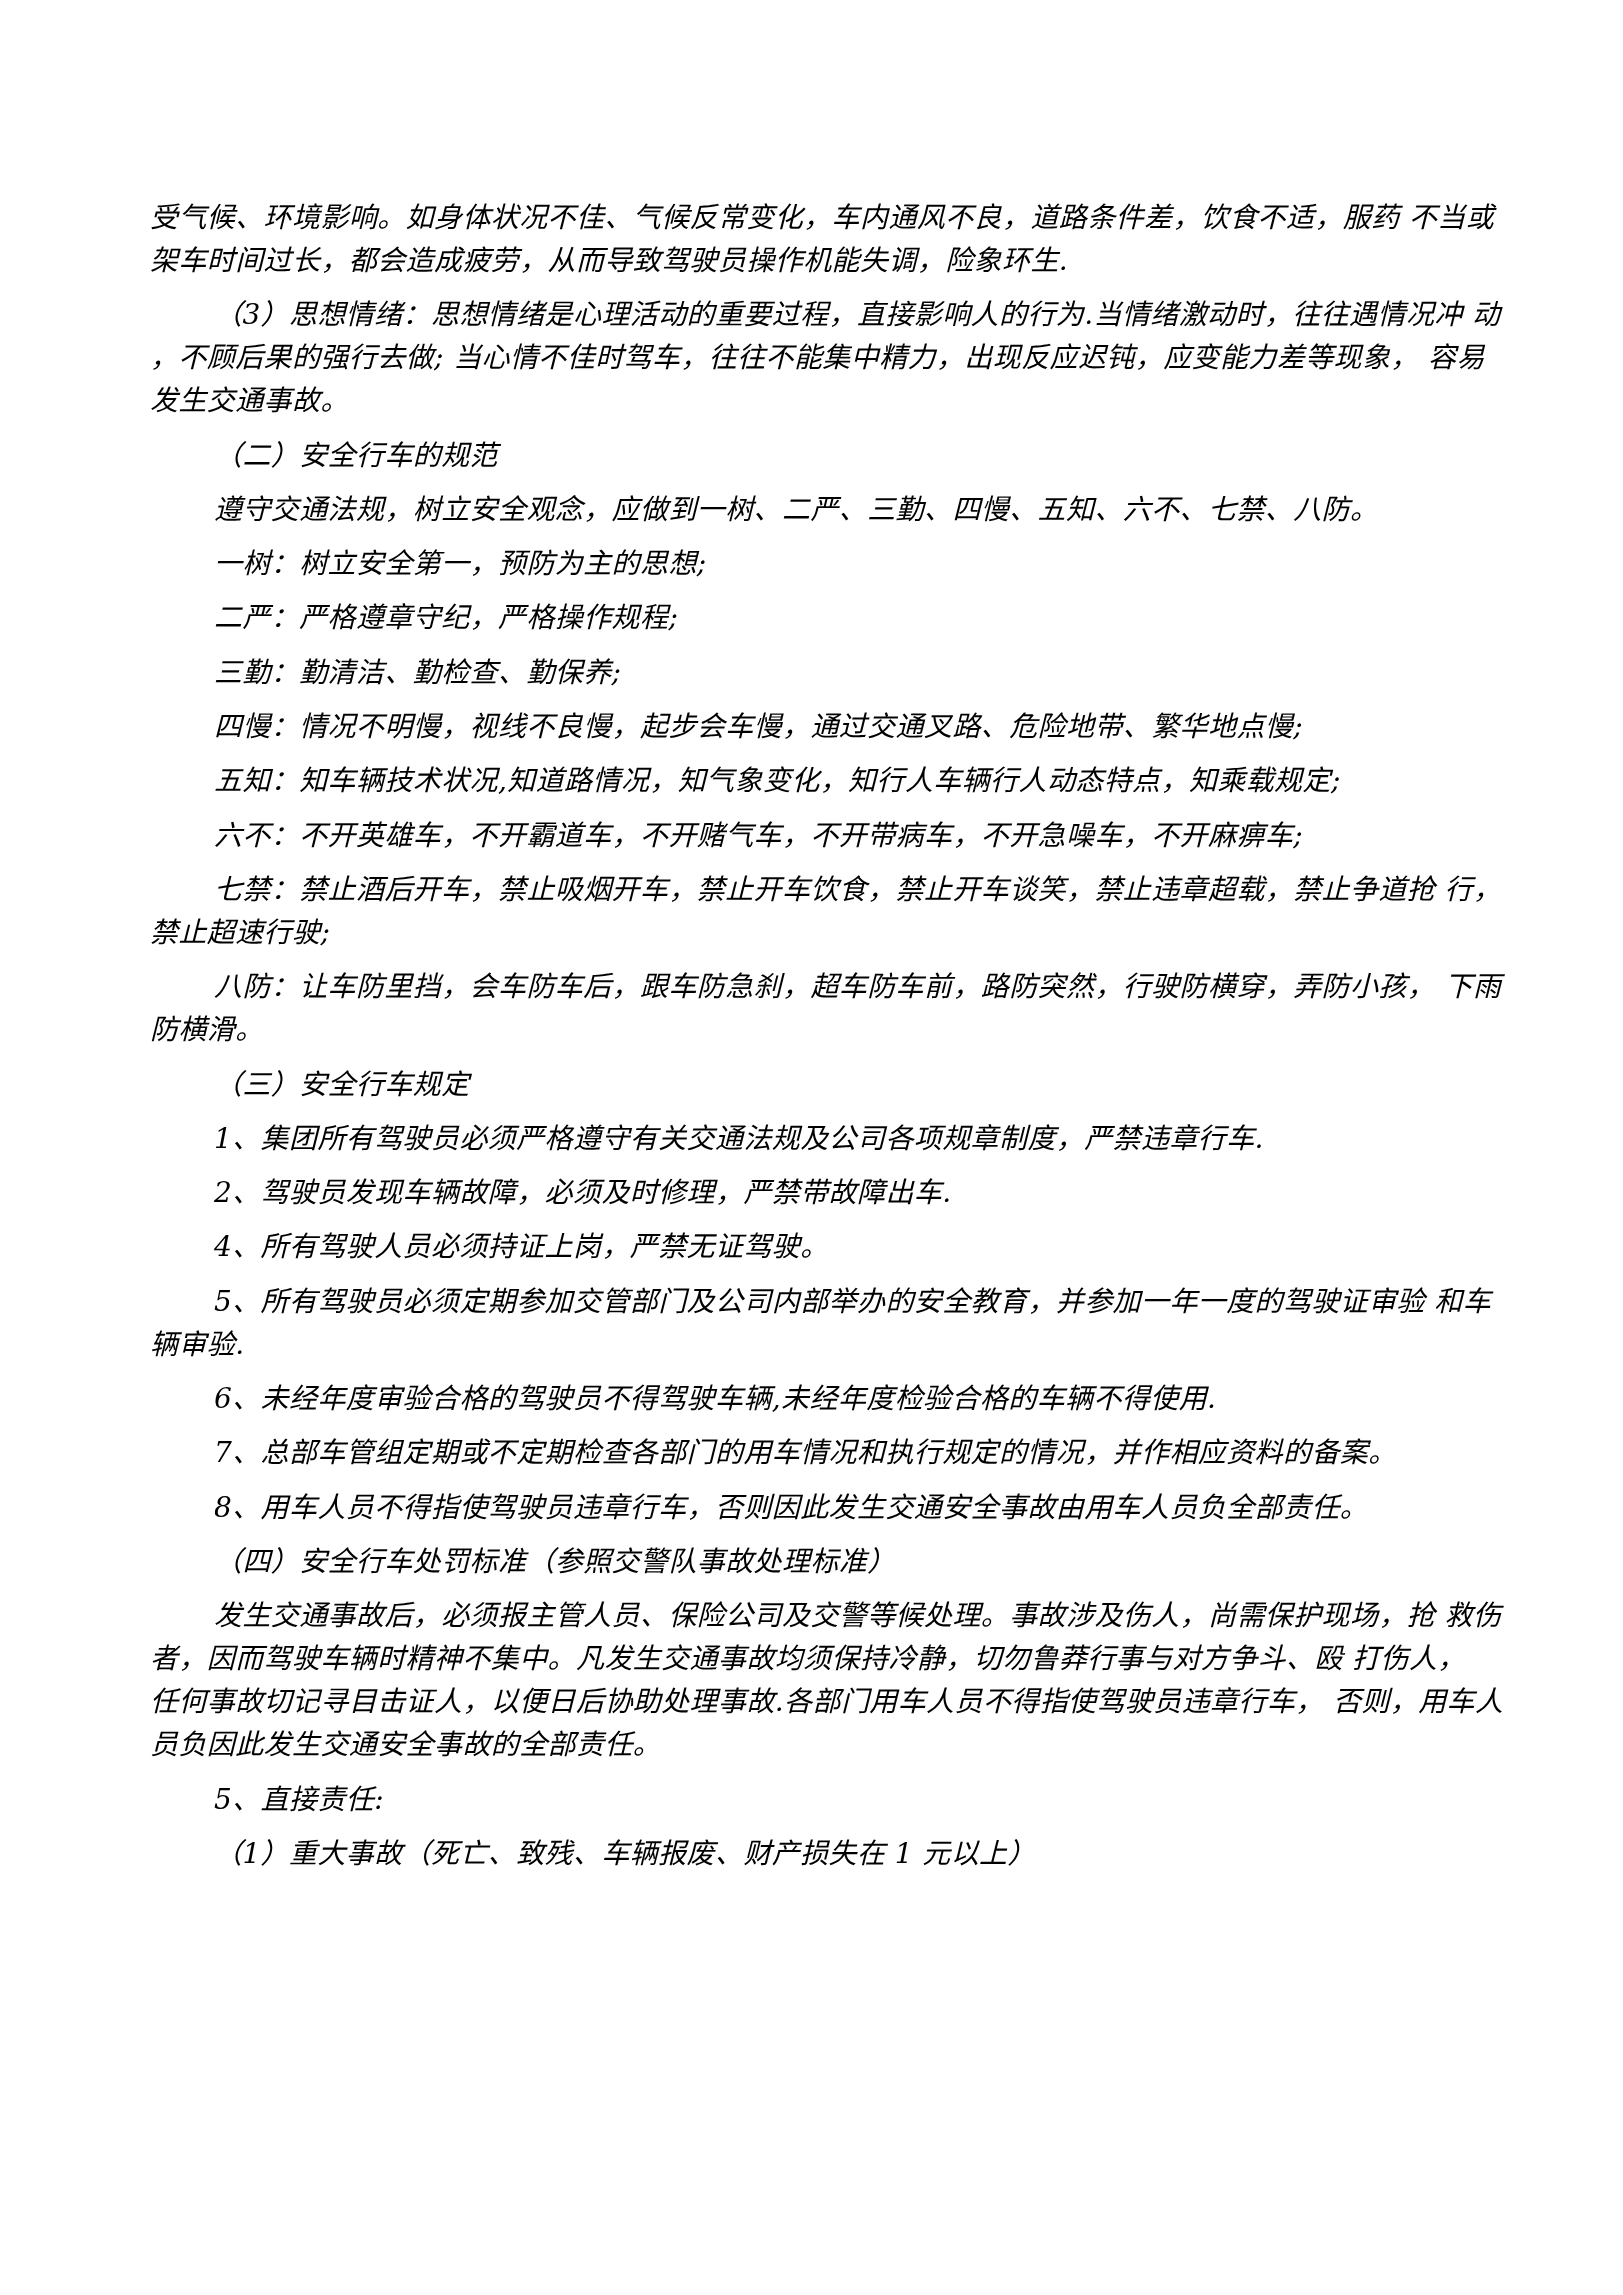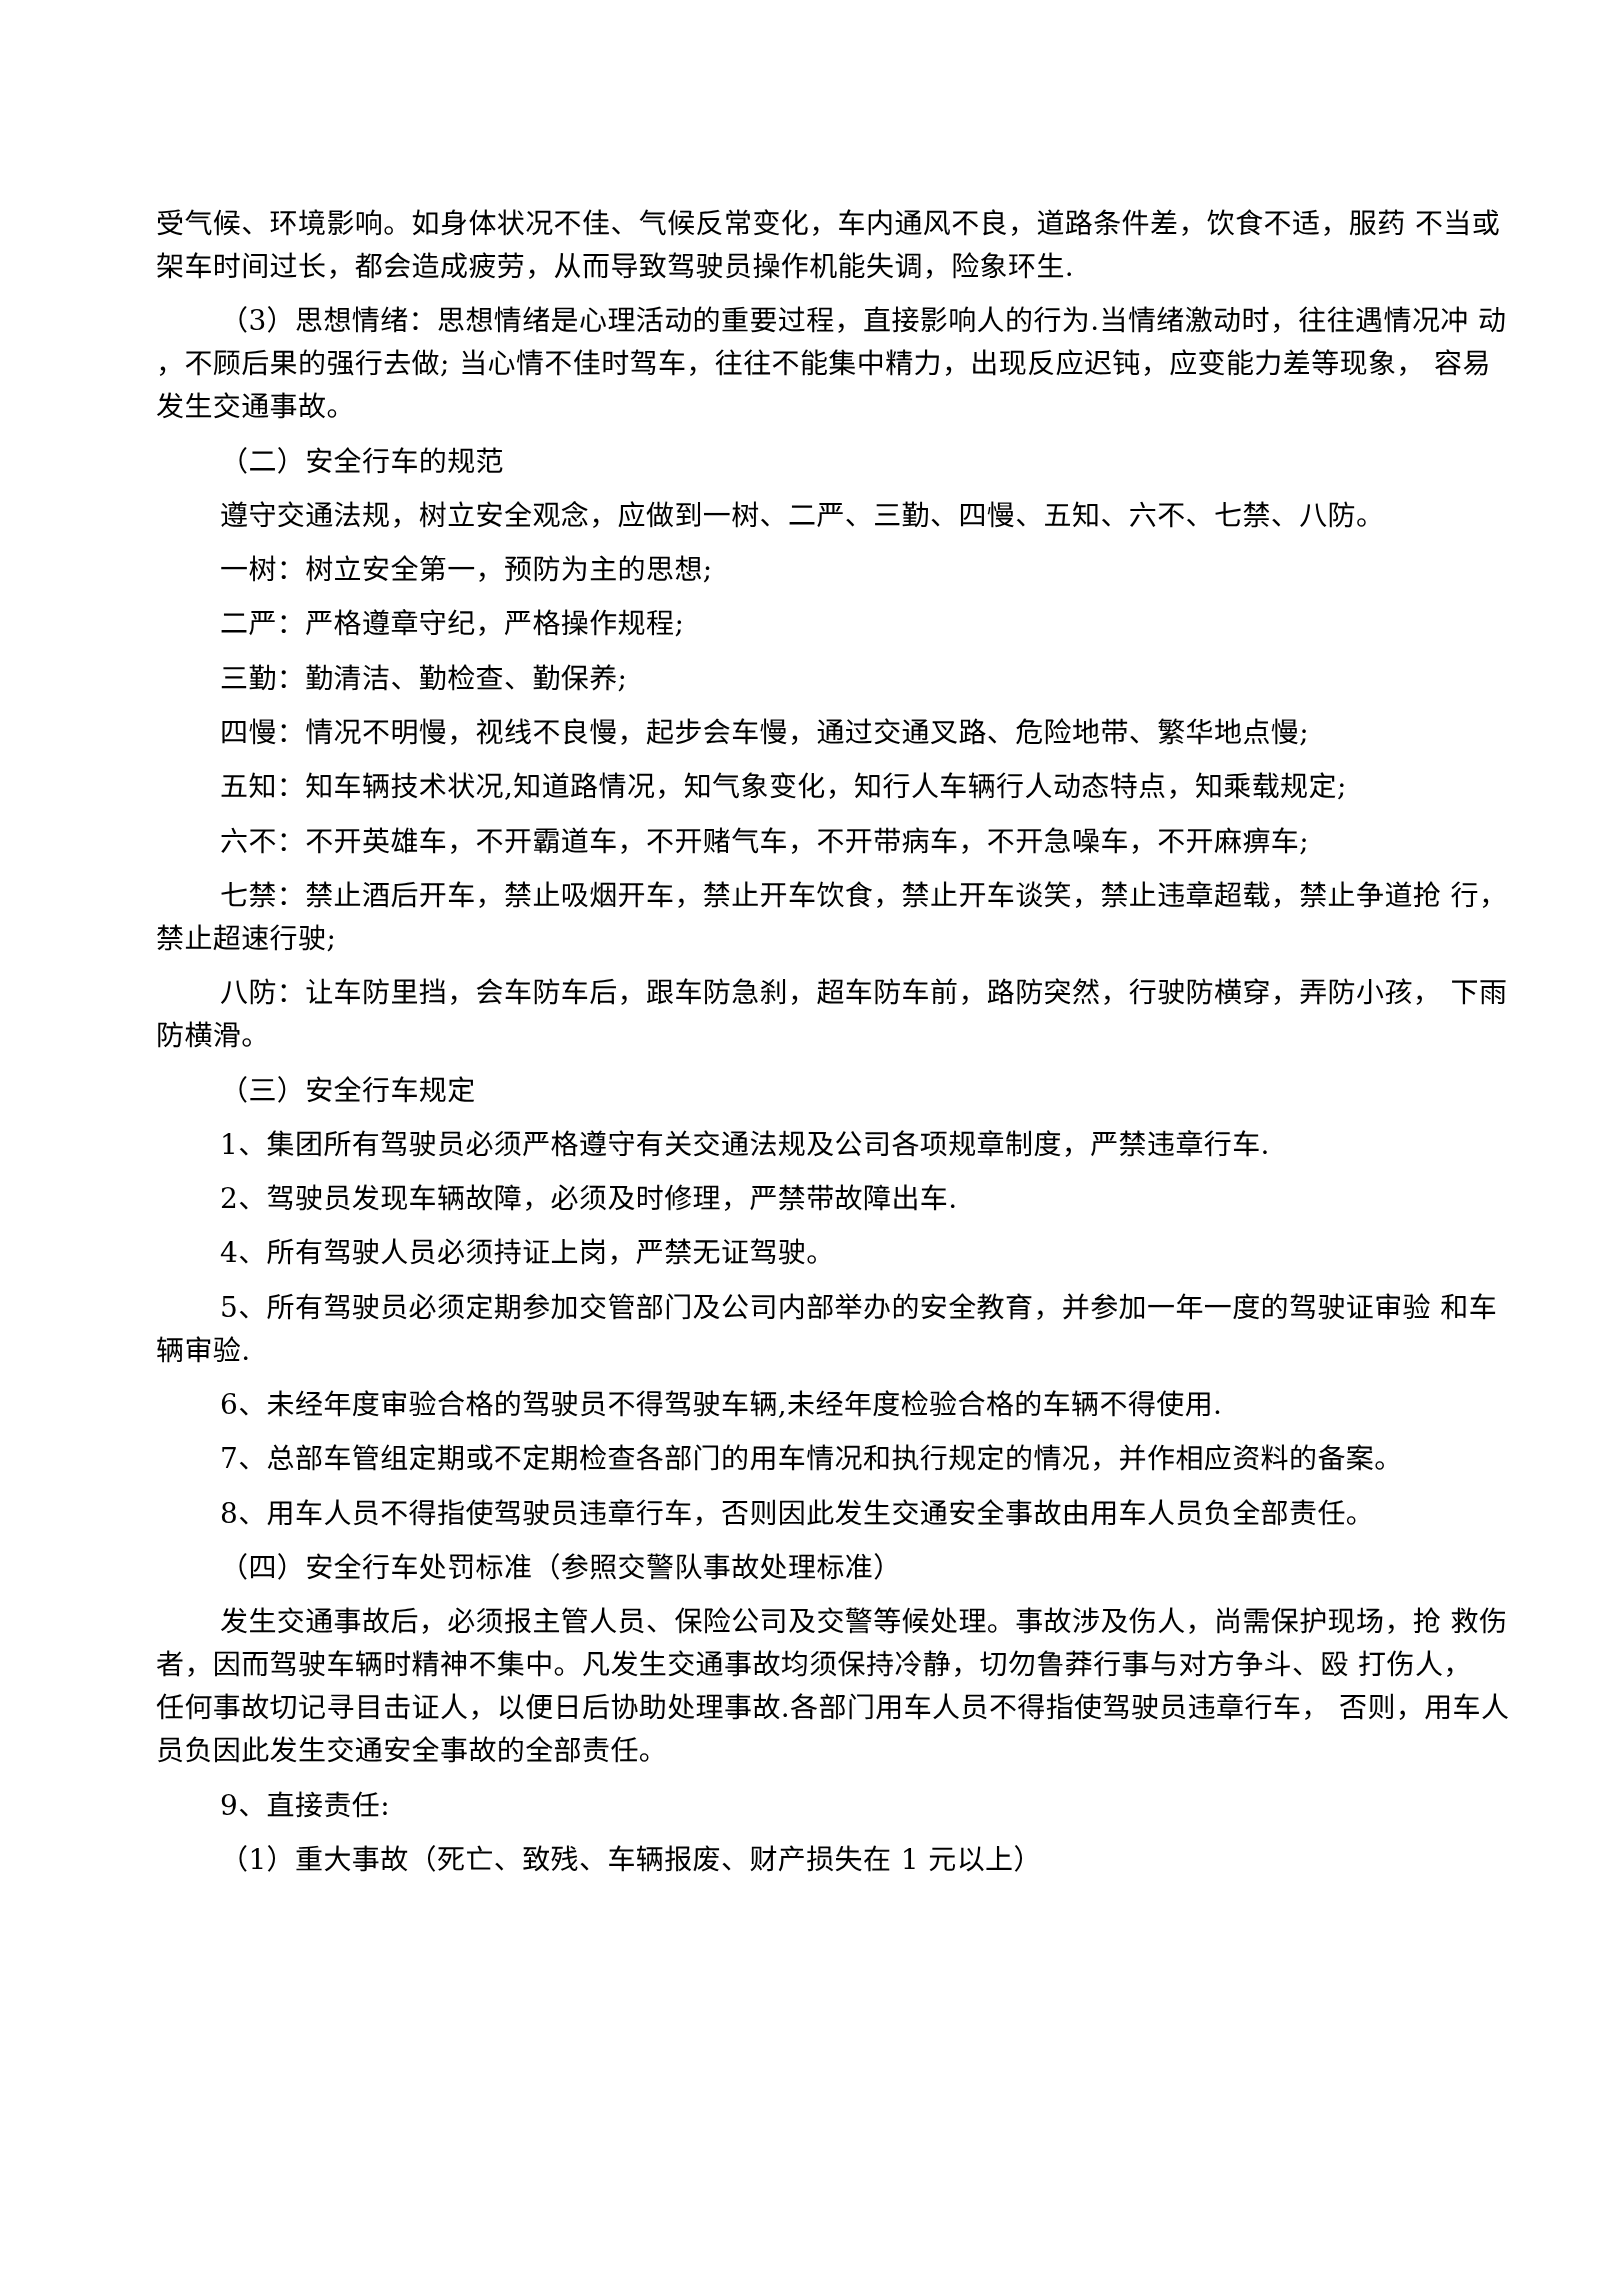--- a/index.html
+++ b/index.html
@@ -10,21 +10,21 @@
     width: 1623px;
     height: 2295px;
     margin: 0;
     background: #ffffff;
     color: #000000;
     font-family: "DejaVu Serif", "Liberation Serif", serif;
     font-size: 28px;
     padding: 196px 157px 0 150px;
     overflow: hidden;
   }
-  .para { margin: 6px; }
+  .para { margin: 0; font-style: italic; }
   .para + .para { margin-top: 11.3px; }
   .line {
     height: 43px;
     line-height: 43px;
     white-space: nowrap;
     letter-spacing: 0.4px;
   }
   .ind { padding-left: 64px; }
 </style>
 </head>
@@ -125,21 +125,21 @@
   </div>
 
   <div class="para">
     <div class="line ind">发生交通事故后，必须报主管人员、保险公司及交警等候处理。事故涉及伤人，尚需保护现场，抢 救伤</div>
     <div class="line">者，因而驾驶车辆时精神不集中。凡发生交通事故均须保持冷静，切勿鲁莽行事与对方争斗、殴 打伤人，</div>
     <div class="line">任何事故切记寻目击证人，以便日后协助处理事故.各部门用车人员不得指使驾驶员违章行车， 否则，用车人</div>
     <div class="line">员负因此发生交通安全事故的全部责任。</div>
   </div>
 
   <div class="para">
-    <div class="line ind">9、直接责任:</div>
+    <div class="line ind">5、直接责任:</div>
   </div>
 
   <div class="para">
     <div class="line ind">（1）重大事故（死亡、致残、车辆报废、财产损失在 1 元以上）</div>
   </div>
 
 </div>
 
 
 </body></html>

